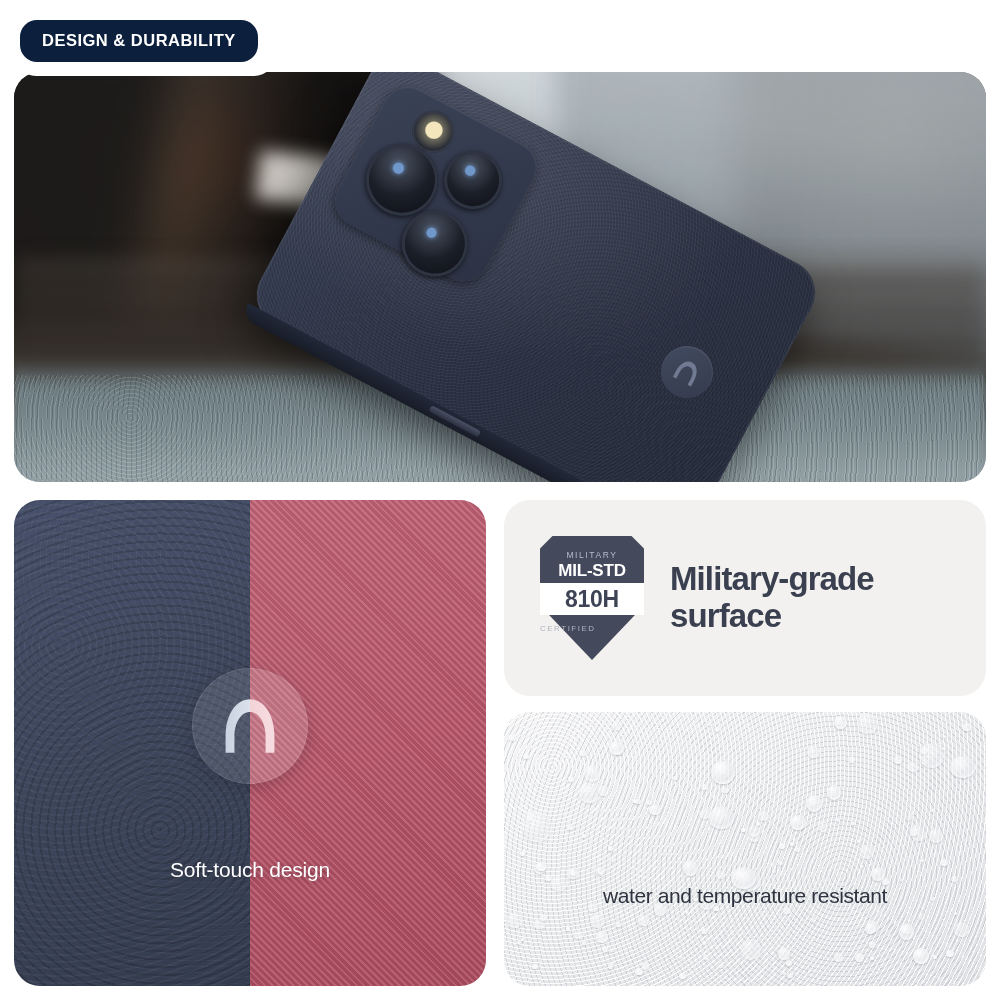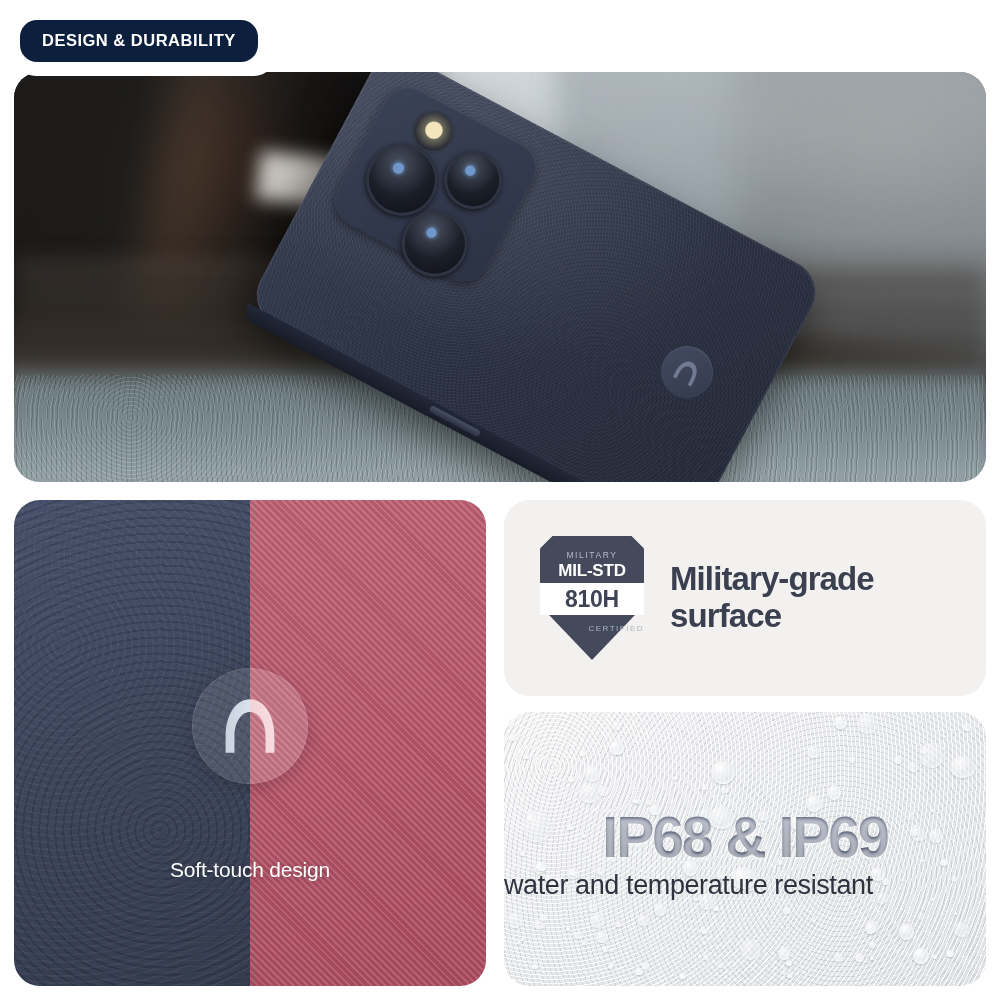--- a/index.html
+++ b/index.html
@@ -210,21 +210,21 @@
   }
   .sh-t2 {
     position:absolute; left:0; right:0; top:25px; text-align:center;
     font-size:17px; font-weight:700; color:#fff; letter-spacing:-.2px;
   }
   .sh-t3 {
     position:absolute; left:0; right:0; top:50px; text-align:center;
     font-size:23px; font-weight:700; color:#3e4455; letter-spacing:-.3px;
   }
   .sh-t4 {
-    position:absolute; left:0; right:0; top:88px; text-align:right;
+    position:absolute; left:0; right:0; top:88px; text-align:left;
     font-size:8px; letter-spacing:1.5px; color:#aeb4c0;
   }
   #military-title {
     font-size:33px; font-weight:700; color:#3b4050; line-height:1.12; letter-spacing:-.9px;
   }
 
   
   #card-ip {
     position:absolute; left:504px; top:712px; width:482px; height:274px;
     border-radius:26px; overflow:hidden;
@@ -242,22 +242,22 @@
     box-shadow:0 1px 2px rgba(120,128,138,.38), inset -1px -2px 3px rgba(255,255,255,.9);
   }
   #ip-title {
     position:absolute; left:0; right:0; top:92px; text-align:center;
     font-size:57px; font-weight:700; letter-spacing:-2px;
     background:linear-gradient(180deg,#7d8798 0%,#59627a 42%,#3c4459 100%);
     -webkit-background-clip:text; background-clip:text; color:transparent;
     text-shadow:0 2px 3px rgba(255,255,255,.55);
   }
   #ip-sub {
-    position:absolute; left:0; right:0; top:158px; text-align:left;
-    font-size:27px; color:#2f3340; letter-spacing:-.4px;
+    position:absolute; left:0; right:0; top:172px; text-align:center;
+    font-size:21px; color:#2f3340; letter-spacing:-.4px;
   }
 </style>
 </head>
 <body>
 
 <div id="hero">
   <div class="hero-bg">
     <div class="bg-base"></div>
     <div class="bg-sky"></div>
     <div class="bg-building"></div>
@@ -478,15 +478,14 @@
       <div class="drop" style="width: 5.17695px; height: 5.0518px; left: 29.533%; top: 31.9449%; opacity: 0.74;"></div>
       <div class="drop" style="width: 12.0861px; height: 12.8796px; left: 56.8956%; top: 85.9087%; opacity: 0.87;"></div>
       <div class="drop" style="width: 3.67332px; height: 3.30476px; left: 88.5205%; top: 35.283%; opacity: 0.78;"></div>
       <div class="drop" style="width: 7.17277px; height: 5.98011px; left: 92.7503%; top: 59.7822%; opacity: 0.68;"></div>
       <div class="drop" style="width: 7.80449px; height: 6.57428px; left: 86.2663%; top: 12.8114%; opacity: 0.55;"></div>
       <div class="drop" style="width: 7.04982px; height: 6.48411px; left: 45.1212%; top: 27.2429%; opacity: 0.66;"></div>
       <div class="drop" style="width: 3.18163px; height: 2.96712px; left: 55.6587%; top: 57.7252%; opacity: 0.6;"></div>
       <div class="drop" style="width: 5.28063px; height: 5.44068px; left: 20.3851%; top: 85.4646%; opacity: 0.76;"></div>
       <div class="drop" style="width: 9.35872px; height: 8.54264px; left: 44.0067%; top: 57.7629%; opacity: 0.57;"></div>
     </div>
-  <div id="ip-title">IP68 &amp; IP69</div>
   <div id="ip-sub">water and temperature resistant</div>
 </div>
 
 </body></html>

